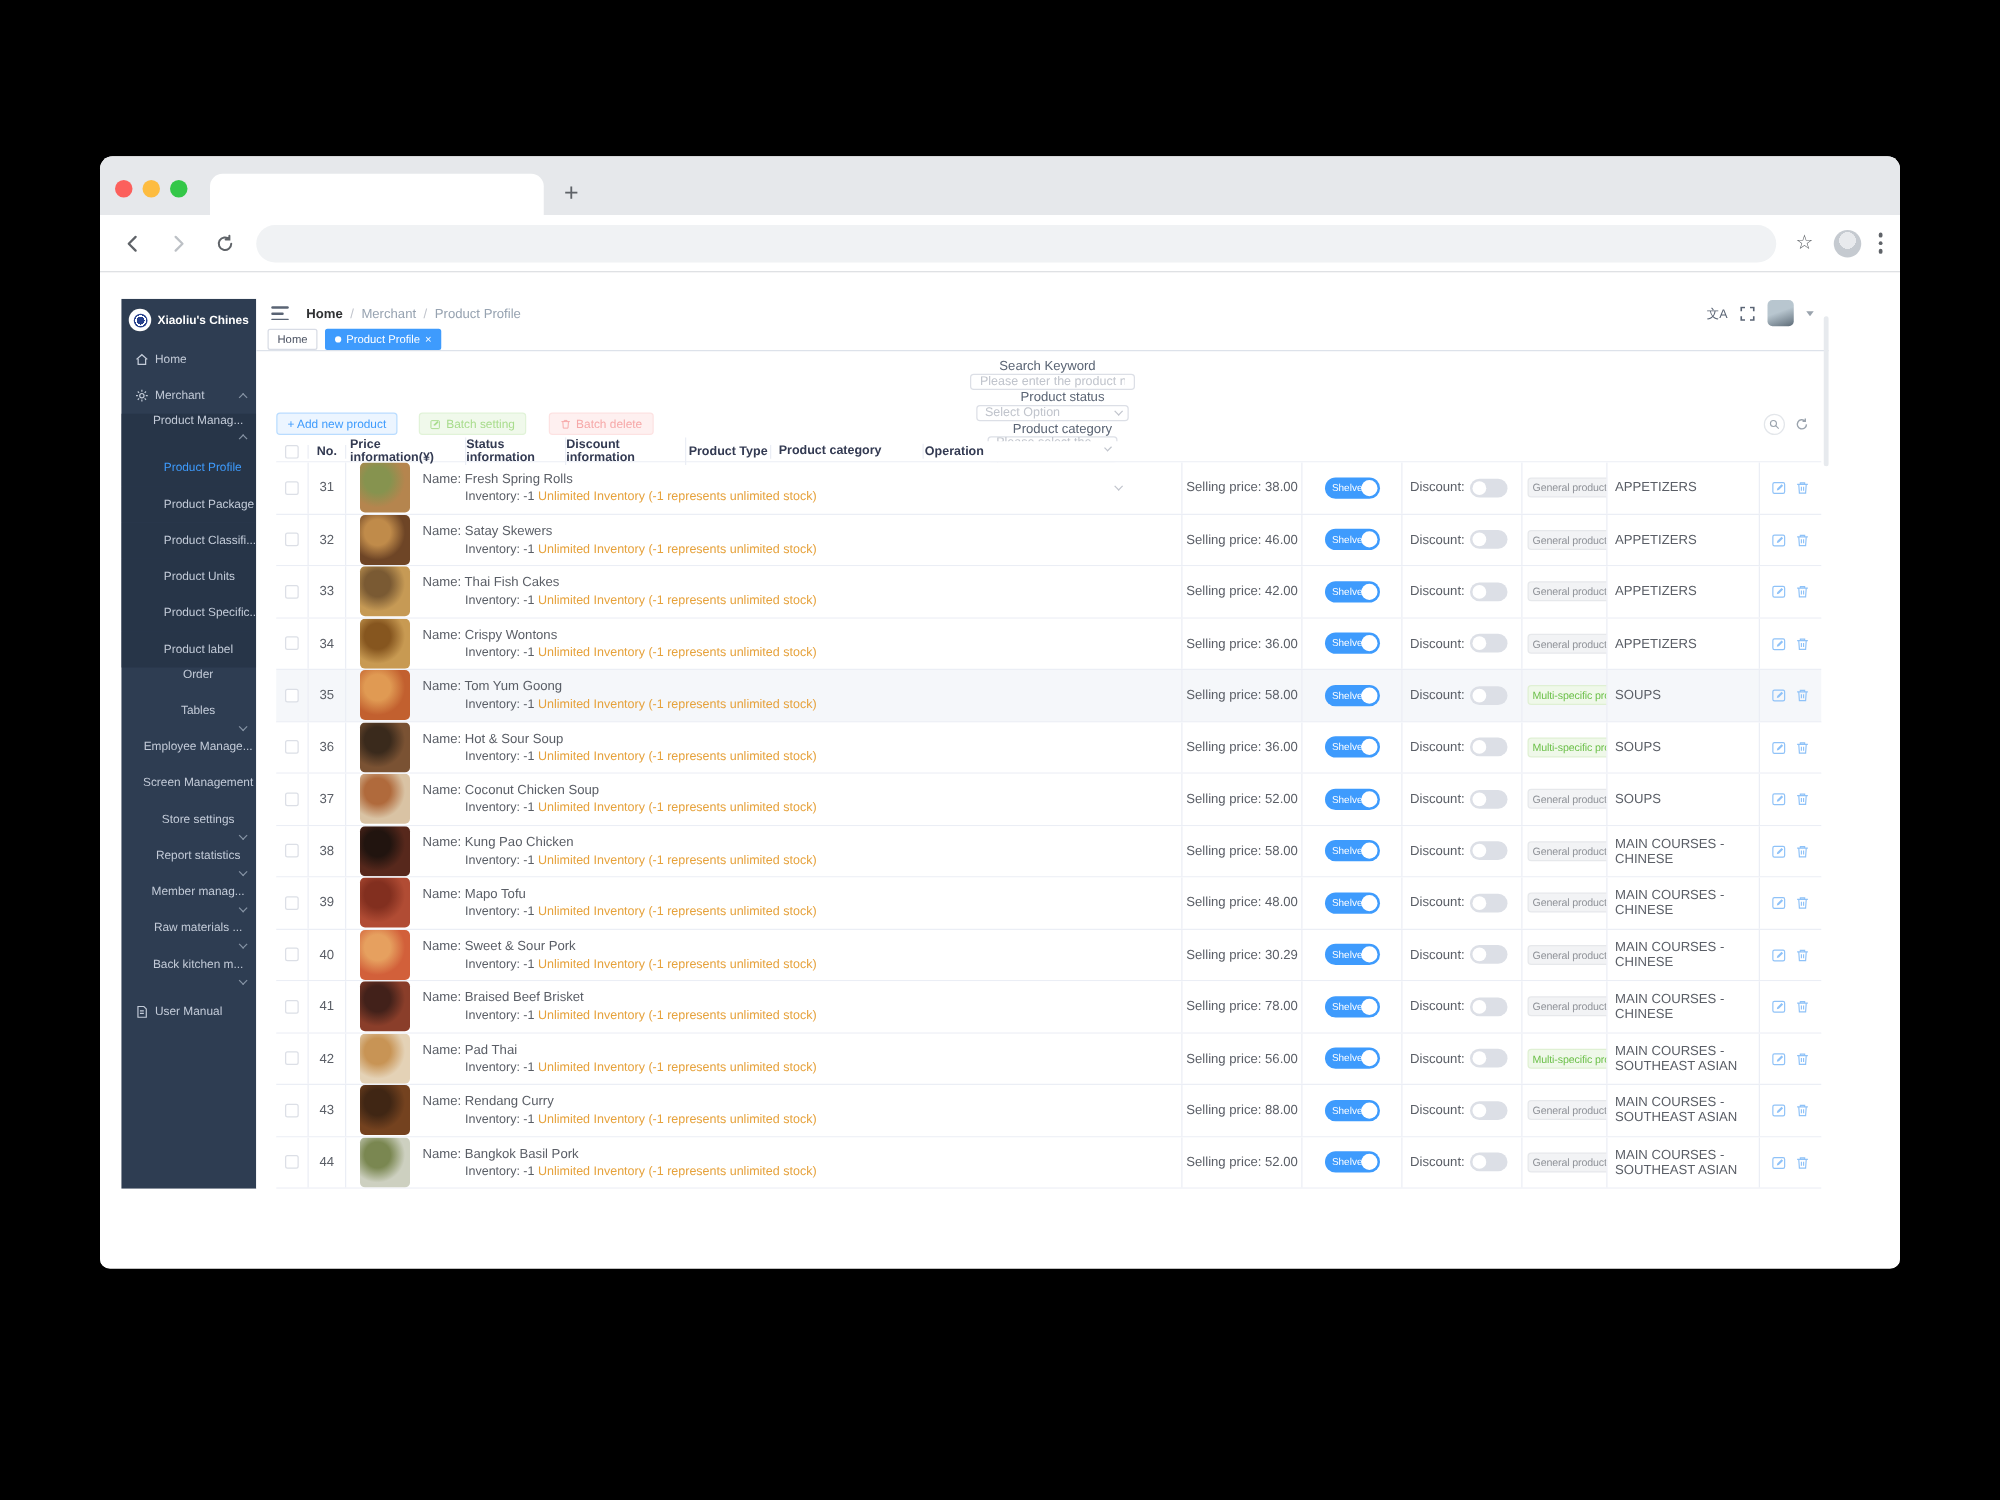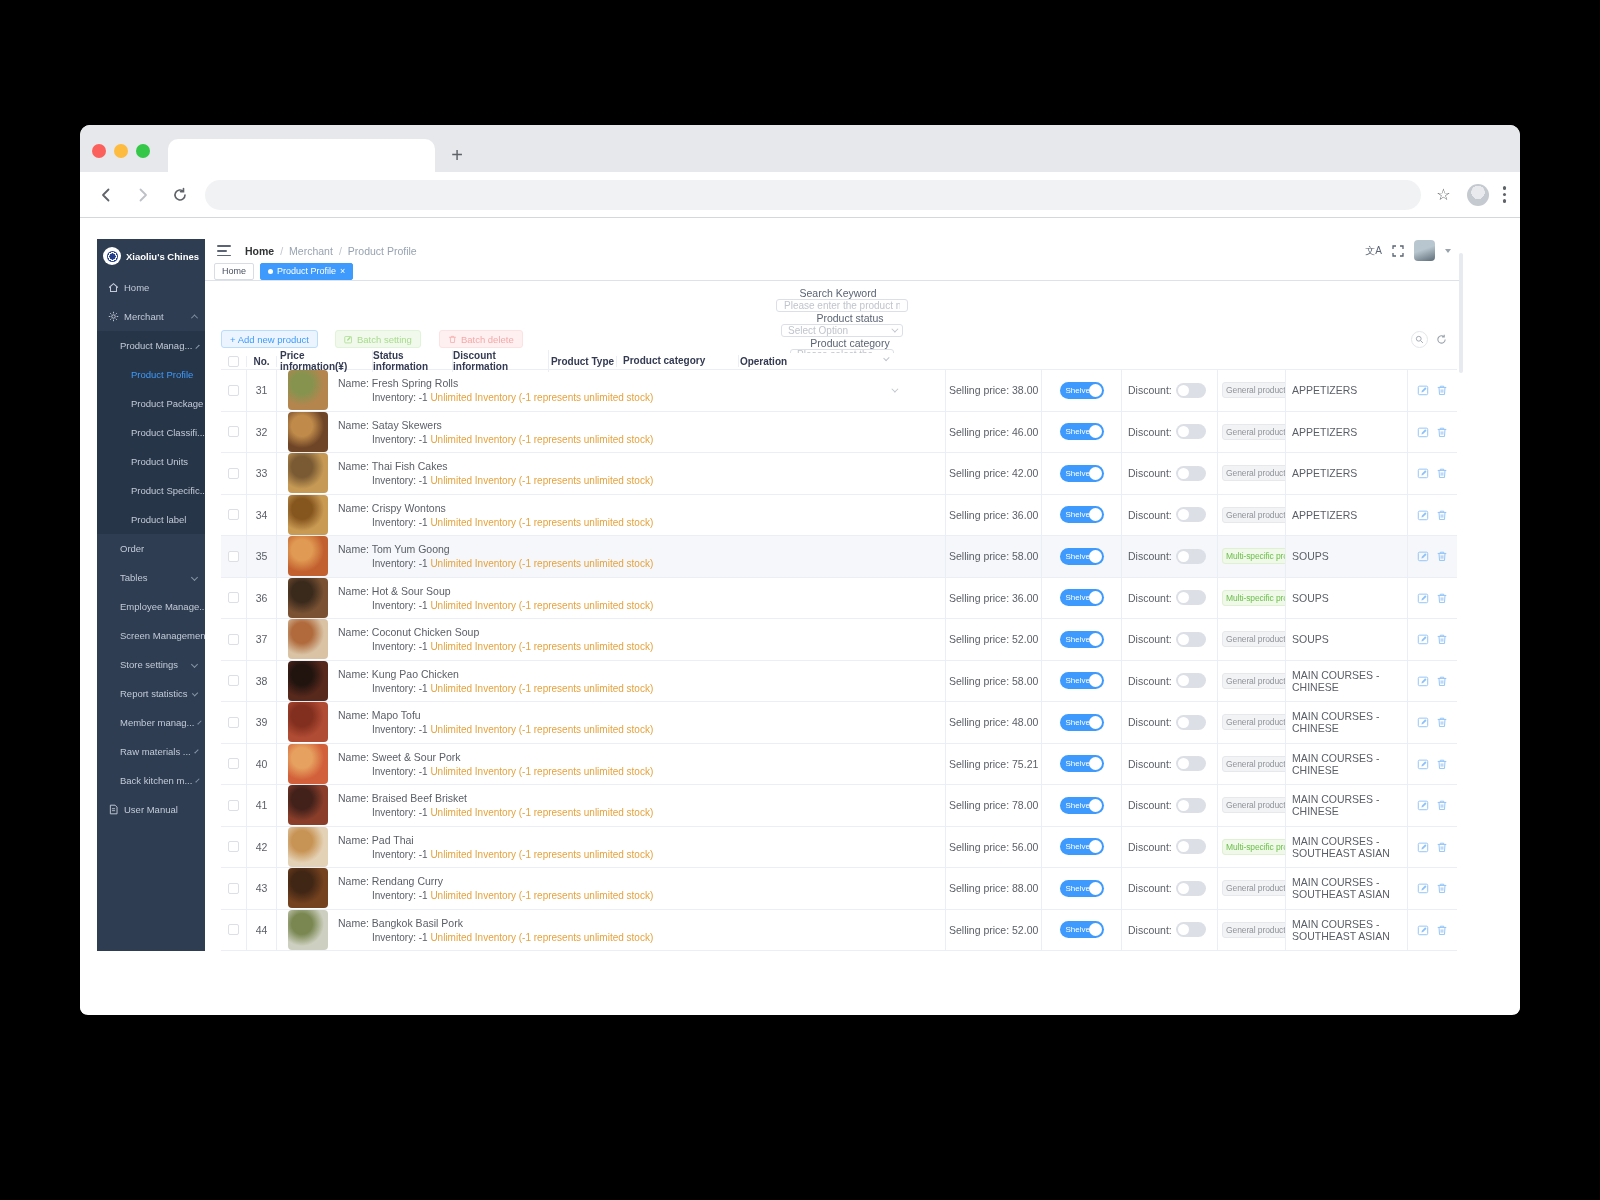--- a/index.html
+++ b/index.html
@@ -30,21 +30,21 @@
   
   .sidebar { width:108px; flex-shrink:0; background:#2e3d52; overflow:hidden; }
   .brand { height:34px; display:flex; align-items:center; gap:5px; padding:0 6px; }
   .brand-logo { width:18px; height:18px; border-radius:50%; background:#fff; flex-shrink:0; display:flex; align-items:center; justify-content:center; }
   .brand-logo i { width:11px; height:11px; border-radius:50%; background:radial-gradient(circle,#27408b 0 40%, #fff 41% 55%, #27408b 56%); display:block; }
   .brand-label { color:#fff; font-size:9.5px; font-weight:bold; white-space:nowrap; overflow:hidden; }
   .snav { display:flex; flex-direction:column; }
   .sitem { height:29px; display:flex; align-items:center; gap:5px; color:#c3cbd8; font-size:9.5px; padding-right:8px; white-space:nowrap; cursor:pointer; }
   .sitem .sic { width:11px; height:11px; flex-shrink:0; display:flex; align-items:center; justify-content:center; color:#c3cbd8; }
   .sitem.lv1 { padding-left:11px; }
-  .sitem.lv2 { padding-left:23px; }
+  .sitem.lv2 { padding-left:23px;flex-direction:column; }
   .sitem.lv3 { padding-left:34px; }
   .sitem.section { background:#273548; }
   .sitem.active { color:#3e9bfd; }
   .chev { width:5px; height:5px; border-right:1.3px solid #8794a5; border-bottom:1.3px solid #8794a5; display:inline-block; margin-left:auto; }
   .chev.up { transform:rotate(-135deg) translate(-1px,-1px); }
   .chev.down { transform:rotate(45deg); }
 
   
   .main { flex:1; display:flex; flex-direction:column; background:#fff; position:relative; min-width:0; }
   .crumbbar { height:30px; display:flex; align-items:center; padding:0 12px; }
@@ -810,21 +810,21 @@
                     <span class="cb"></span>
                   </div>
     <div class="td c-no">40</div>
     <div class="td c-info">
       <span class="thumb" style="background: radial-gradient(circle at 35% 35%, rgb(230, 160, 95) 0px, rgb(230, 160, 95) 28%, rgb(210, 96, 58) 60%);"></span>
       <span class="pinfo">
         <span class="pname">Name: Sweet &amp; Sour Pork</span>
         <span class="pinv"><span>Inventory: -1</span> <span class="orange">Unlimited Inventory (-1 represents unlimited stock)</span></span>
       </span>
     </div>
-    <div class="td c-price">Selling price: 75.21</div>
+    <div class="td c-price">Selling price: 30.29</div>
     <div class="td c-status">
       <span class="switch on">
                       <span class="sw-label">Shelves</span>
                       <span class="knob"></span>
                     </span>
     </div>
     <div class="td c-disc">
       <span>Discount:</span>
       <span class="switch off">
                       <span class="knob"></span>

